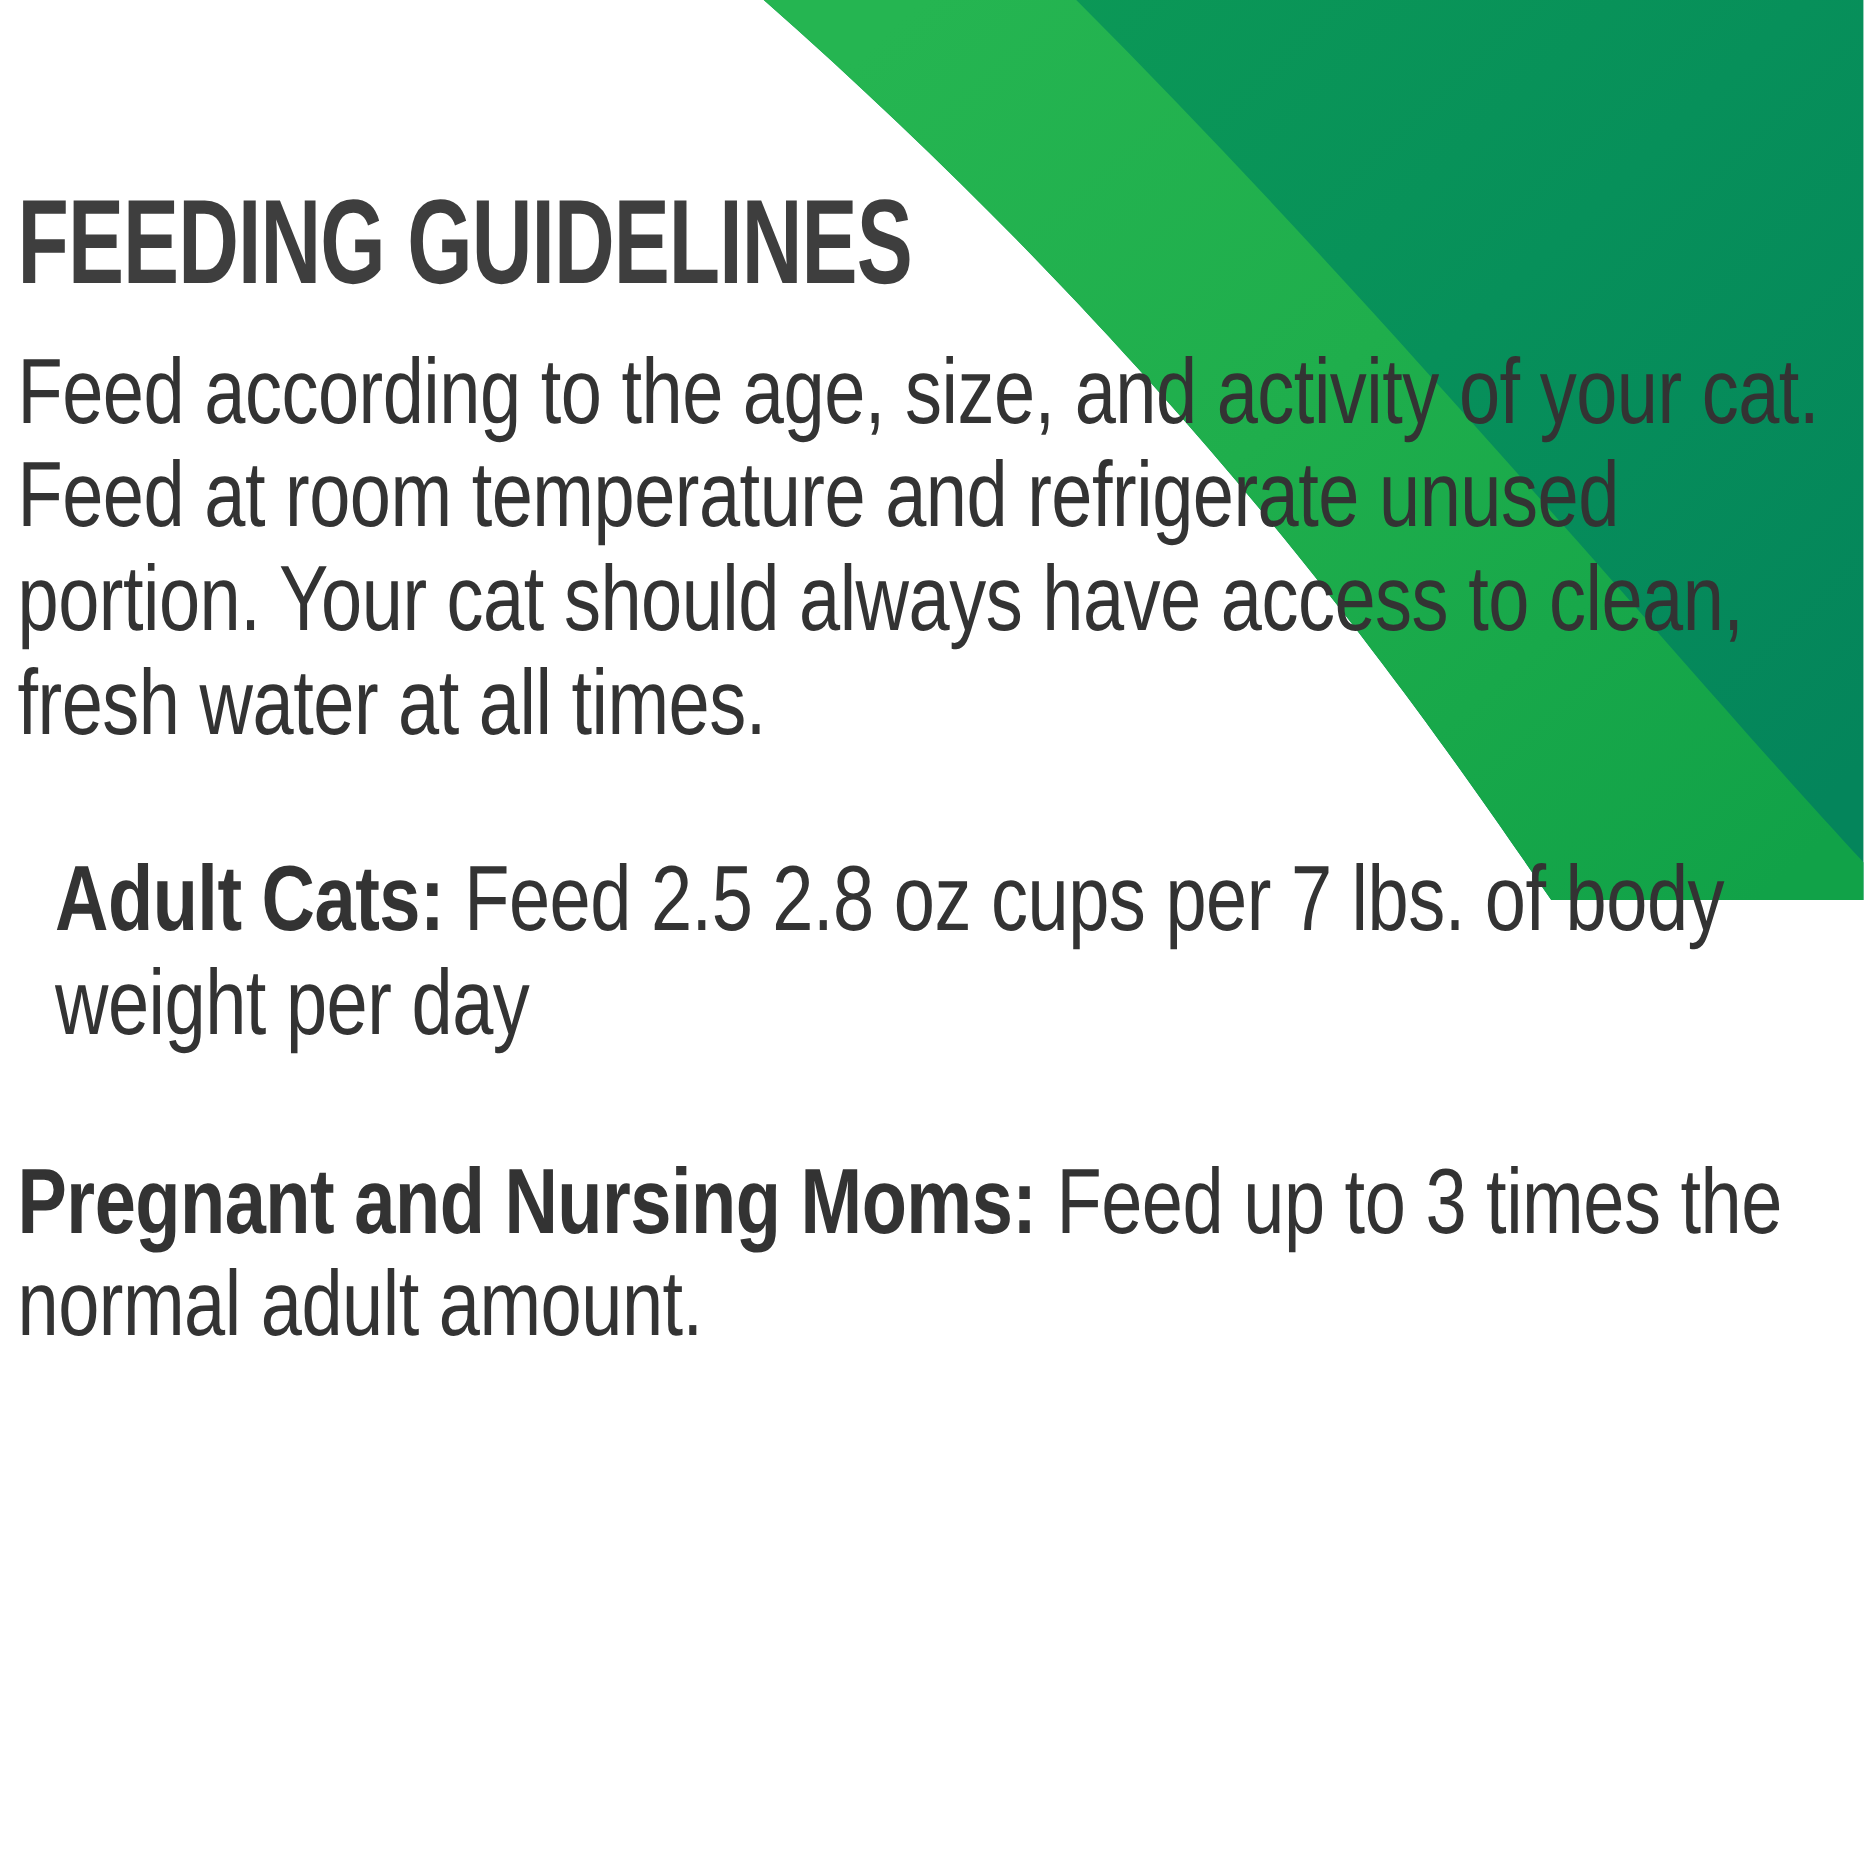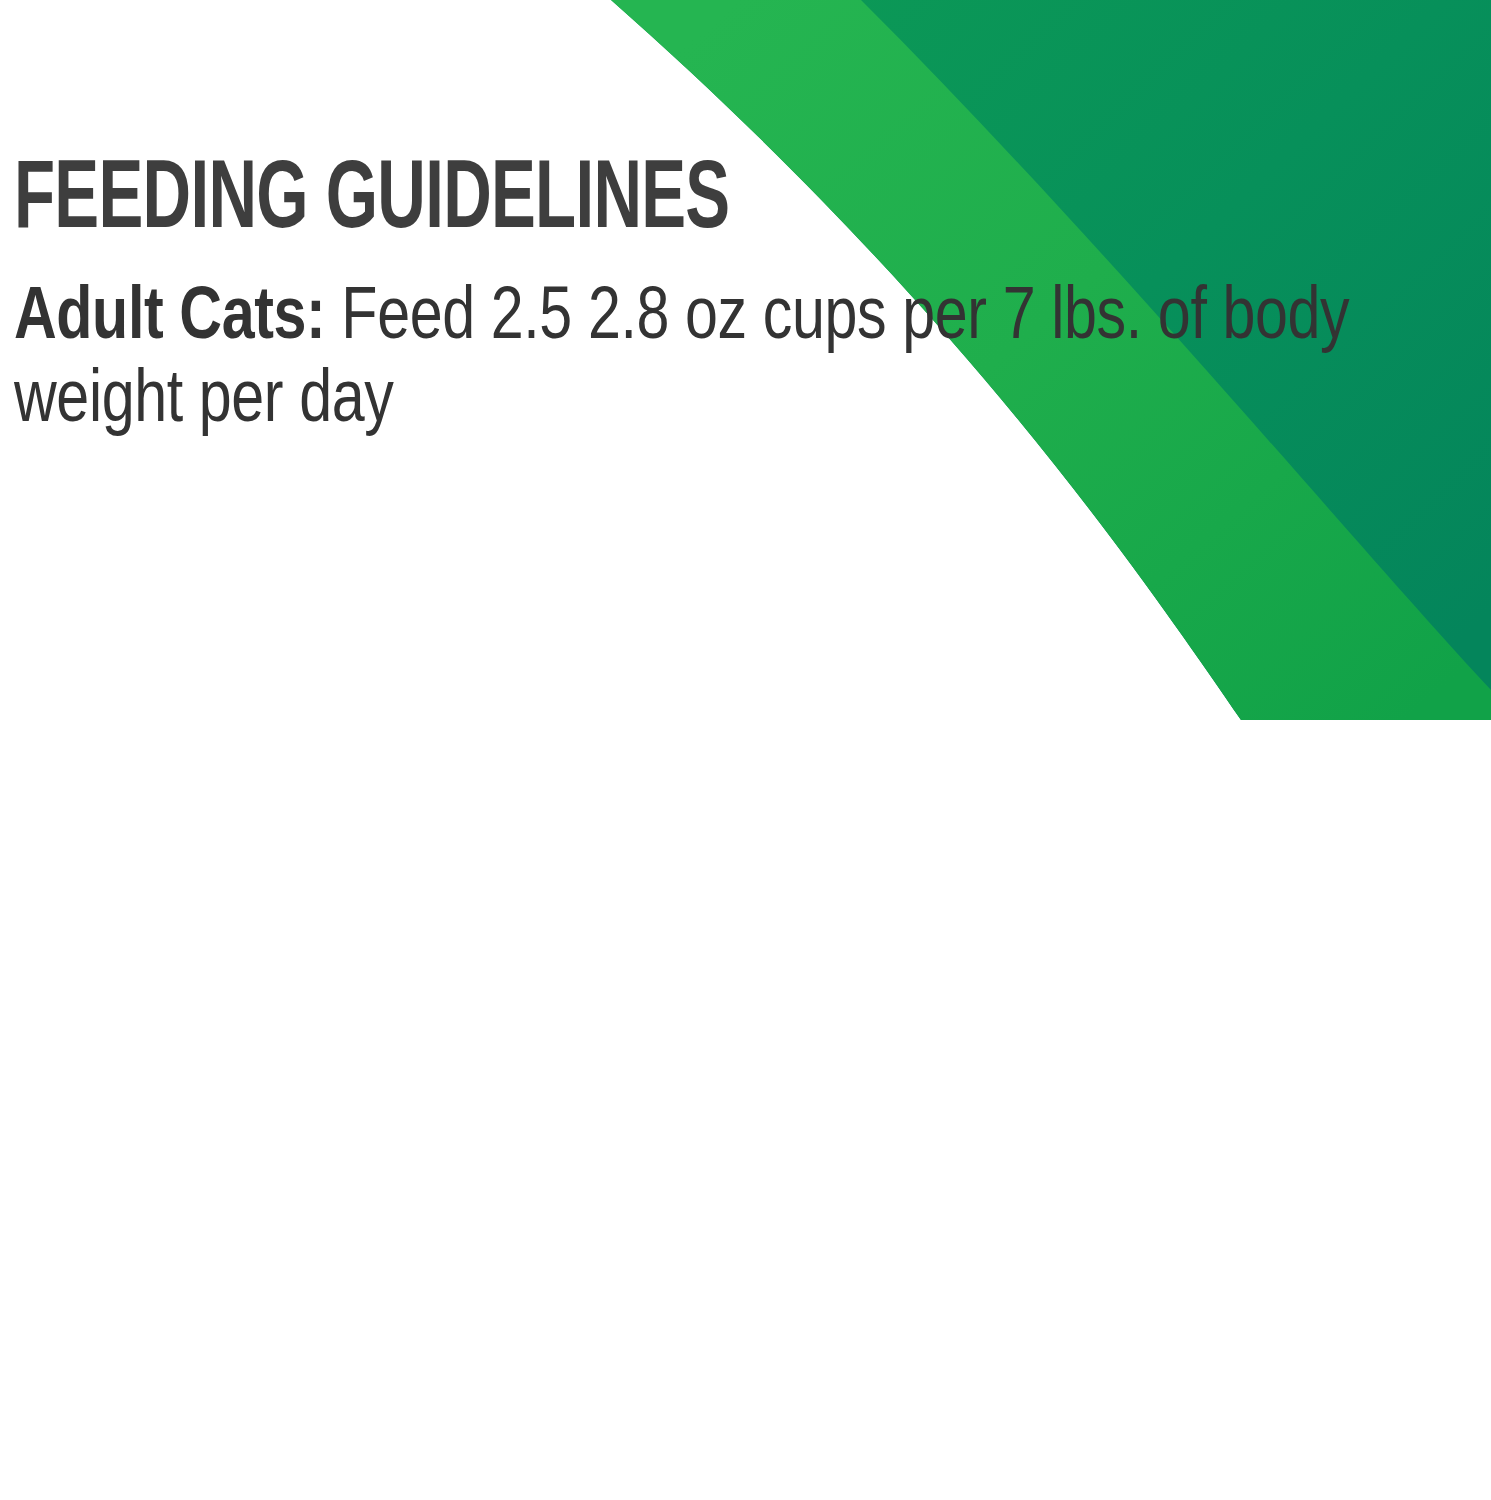--- a/index.html
+++ b/index.html
@@ -57,21 +57,21 @@
   }
 
   .body-block .shrink {
     display: inline-block;
     transform: scaleX(0.80);
     transform-origin: left top;
     width: 125%;
   }
 
   #intro-paragraph { margin-bottom: 74px; }
-  #adult-cats-paragraph { margin-bottom: 76px; }
+  #adult-cats-paragraph { margin-bottom: 76px; margin-left: 30px; }
   #kittens-paragraph { margin-bottom: 76px; }
   #moms-paragraph { margin-bottom: 0; }
 
   .lead { font-weight: 700; color: #333333; }
 </style>
 </head>
 <body>
 
 <div id="corner-graphic">
   <svg viewBox="0 0 900 720" preserveAspectRatio="none" xmlns="http://www.w3.org/2000/svg">
@@ -95,20 +95,26 @@
              C 360,300 540,560 650,720
              L 900,720 L 900,690
              C 760,540 520,250 270,0 Z" fill="url(#gradBright)"></path>
   </svg>
 </div>
 
 <div id="content">
 
   <h1 id="page-title">FEEDING GUIDELINES</h1>
 
+  <p class="body-block" id="intro-paragraph">
+    <span class="shrink">Feed according to the age, size, and activity of your cat. Feed at room temperature and refrigerate unused portion. Your cat should always have access to clean, fresh water at all times.</span>
+  </p>
 
   <p class="body-block" id="adult-cats-paragraph">
     <span class="shrink"><span class="lead">Adult Cats:</span><span> Feed 2.5 2.8 oz cups per 7 lbs. of body weight per day</span></span>
   </p>
 
 
+  <p class="body-block" id="moms-paragraph">
+    <span class="shrink"><span class="lead">Pregnant and Nursing Moms:</span><span> Feed up to 3 times the normal adult amount.</span></span>
+  </p>
 
 </div>
 
 </body></html>

